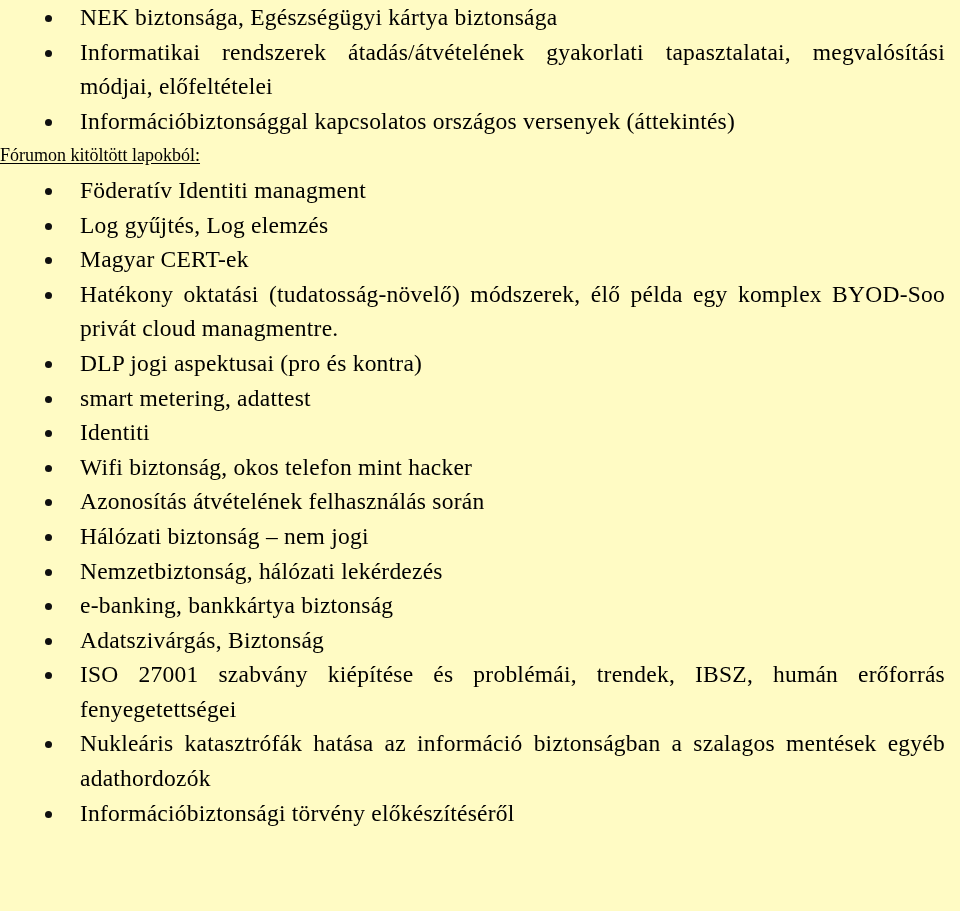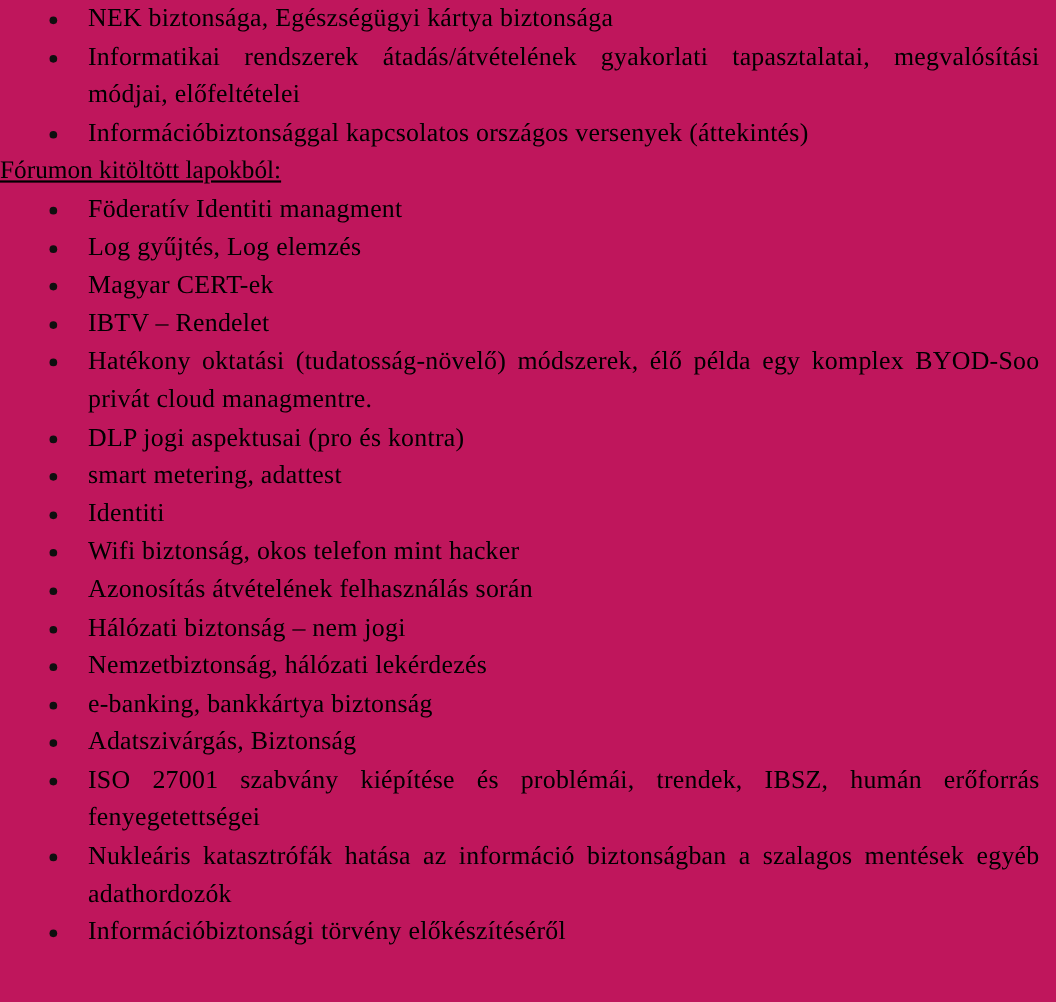--- a/index.html
+++ b/index.html
@@ -12,21 +12,21 @@
     font-family: "Liberation Serif", "DejaVu Serif", serif;
     color: #000000;
     -webkit-font-smoothing: antialiased;
   }
 
   #page {
     position: relative;
     width: 960px;
     height: 911px;
     overflow: hidden;
-    background: #be185d;
+    background: #fef9c3;
   }
 
   
   #content {
     position: absolute;
     left: 0;
     top: 0;
     width: 960px;
   }
 
@@ -50,21 +50,21 @@
     height: 7px;
     background: #111111;
     border-radius: 50%;
   }
 
   
   .heading {
     position: relative;
     margin: 0;
     padding: 0 15px 0 0;
-    font-size: 23px;
+    font-size: 18px;
     line-height: 34.6px;
     text-align: left;
   }
   .heading .u {
     text-decoration: underline;
     text-underline-offset: 2px;
   }
 
   
   #page {
@@ -84,21 +84,20 @@
     <p class="li">Információbiztonsággal kapcsolatos országos versenyek (áttekintés)</p>
 
     <p class="heading"><span class="u">Fórumon kitöltött lapokból:</span></p>
 
     <p class="li">Föderatív Identiti managment</p>
 
     <p class="li">Log gyűjtés, Log elemzés</p>
 
     <p class="li">Magyar CERT-ek</p>
 
-    <p class="li">IBTV – Rendelet</p>
 
     <p class="li">Hatékony oktatási (tudatosság-növelő) módszerek, élő példa egy komplex BYOD-Soo privát cloud managmentre.</p>
 
     <p class="li">DLP jogi aspektusai (pro és kontra)</p>
 
 
     <p class="li">smart metering, adattest</p>
 
     <p class="li">Identiti</p>
 

